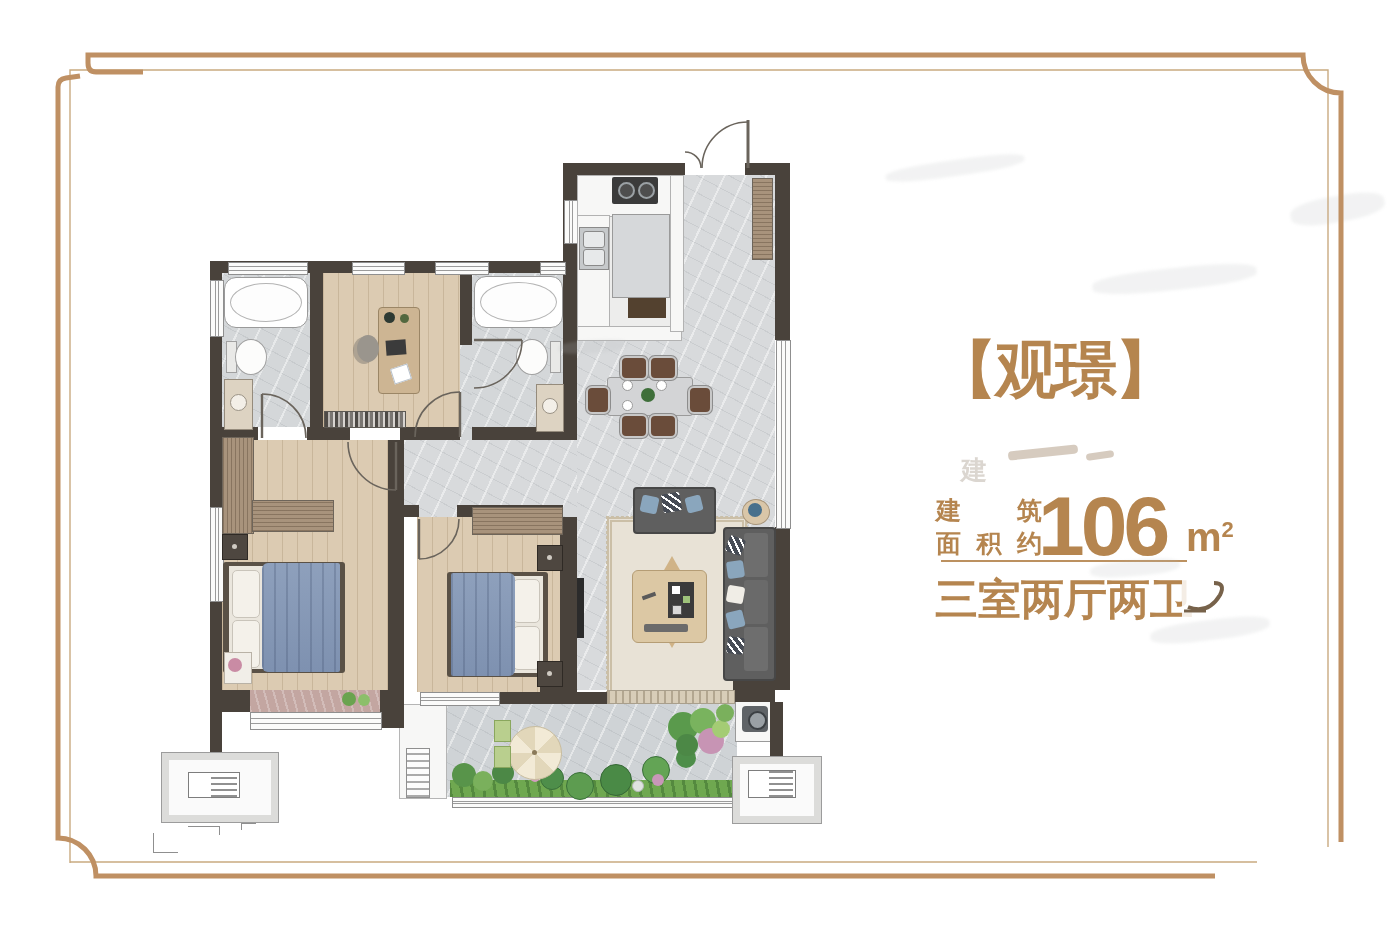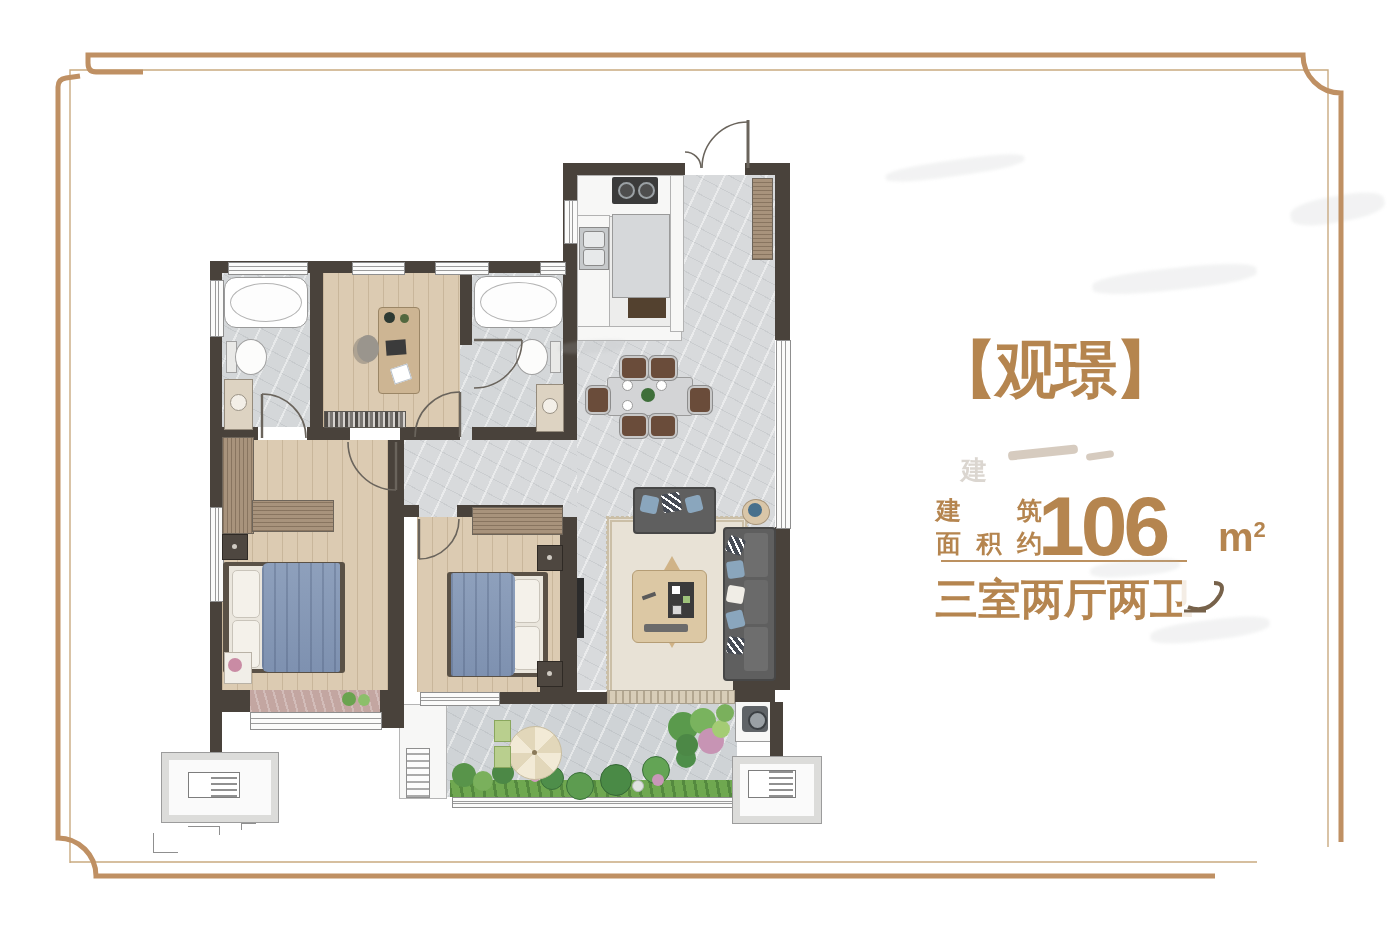--- a/index.html
+++ b/index.html
@@ -45,21 +45,21 @@
   .nstand::after{content:"";position:absolute;left:50%;top:50%;width:5px;height:5px;margin:-3px;background:#cfcac2;border-radius:50%;}
   .plant{position:absolute;border-radius:50%;}
   .smudge{position:absolute;background:#b9bcbe;opacity:.18;filter:blur(1.5px);border-radius:40%;}
   
   .ttl{position:absolute;left:935px;top:328px;width:330px;font-size:62px;line-height:84px;
        letter-spacing:-2px;color:#b5854f;font-weight:600;}
   .area-prefix{position:absolute;left:936px;top:494px;width:106px;color:#b5854f;font-weight:700;
        font-size:25px;line-height:33px;text-align:justify;}
   .area-prefix div{text-align:justify;text-align-last:justify;}
   .area-value{position:absolute;left:1038px;top:478px;font-size:84px;font-weight:700;color:#b5854f;letter-spacing:-4px;text-align:right;}
-  .area-unit{position:absolute;left:1218px;top:515px;font-size:40px;font-weight:700;color:#b5854f;}
+  .area-unit{position:absolute;left:1186px;top:515px;font-size:40px;font-weight:700;color:#b5854f;}
   .area-unit sup{font-size:22px;vertical-align:14px;}
   .divider{position:absolute;left:941px;top:560px;width:246px;height:2px;background:#b5854f;opacity:.9;}
   .layout-type{position:absolute;left:935px;top:571px;font-size:43px;color:#b5854f;font-weight:600;letter-spacing:0px;}
   .ghost{position:absolute;left:961px;top:453px;font-size:26px;color:#8a7a66;opacity:.30;font-weight:700;}
   .tan-frag{position:absolute;background:#8a6a48;opacity:.35;border-radius:4px;}
   .outline-frag{position:absolute;border:1.5px solid #8f8f8f;background:none;}
 </style>
 </head>
 <body>
 

